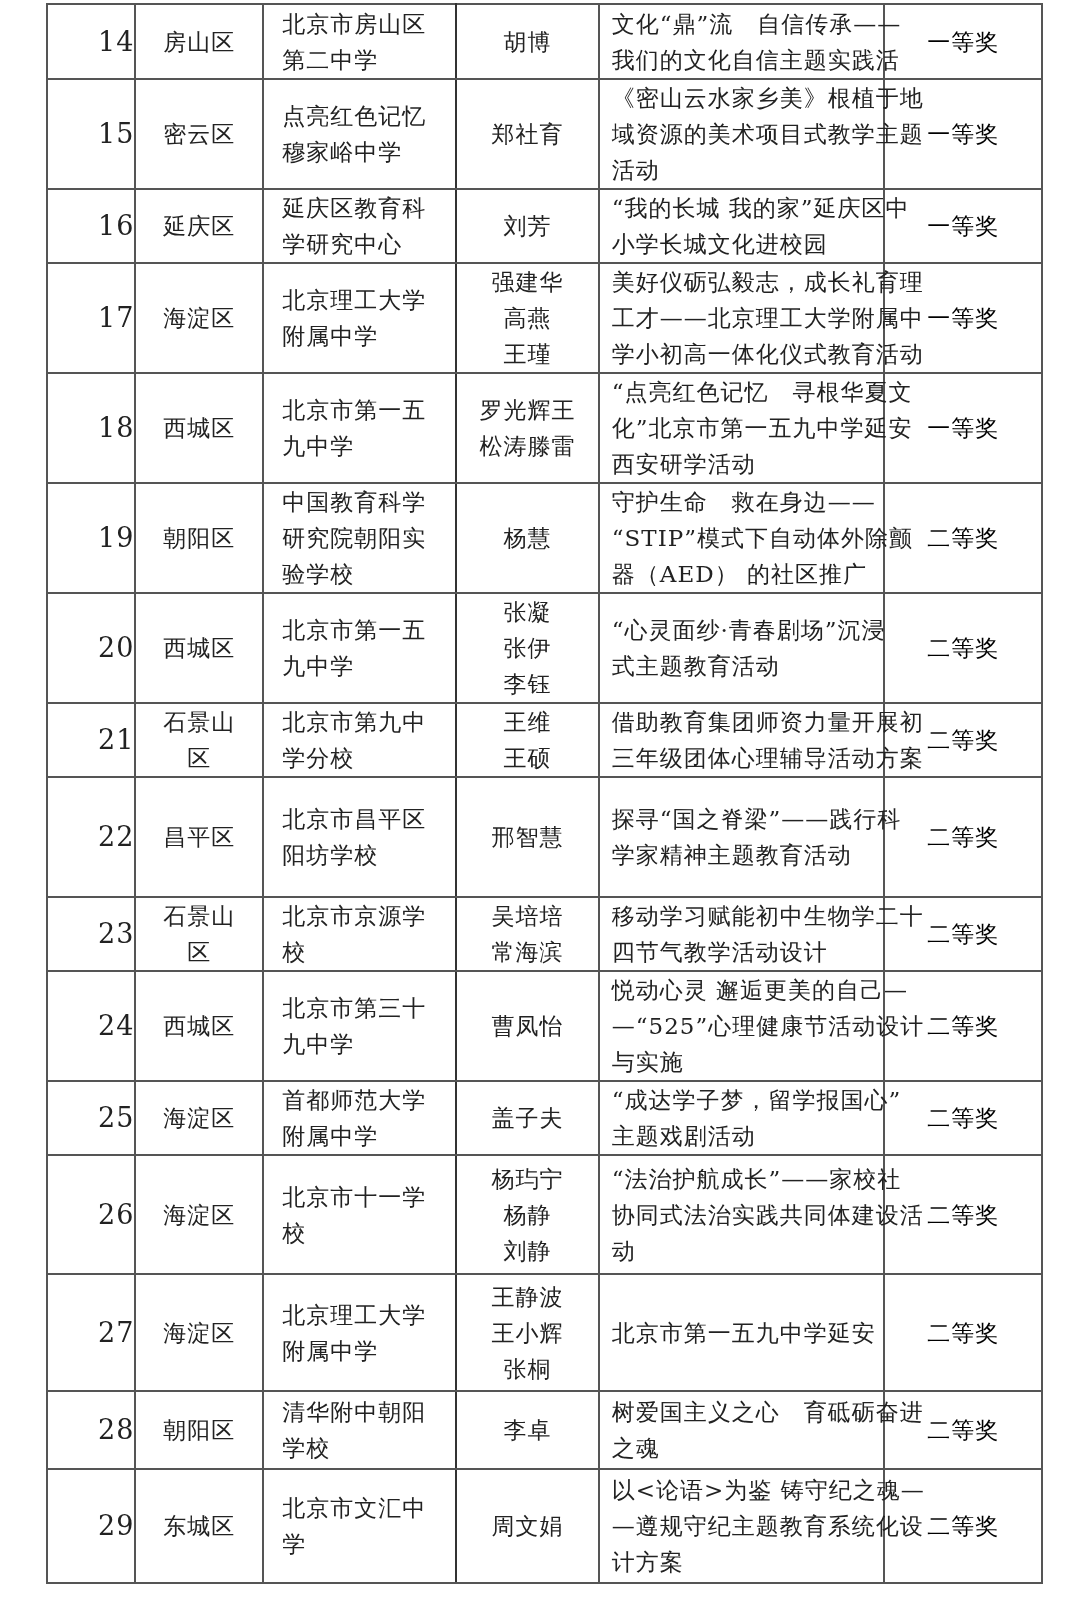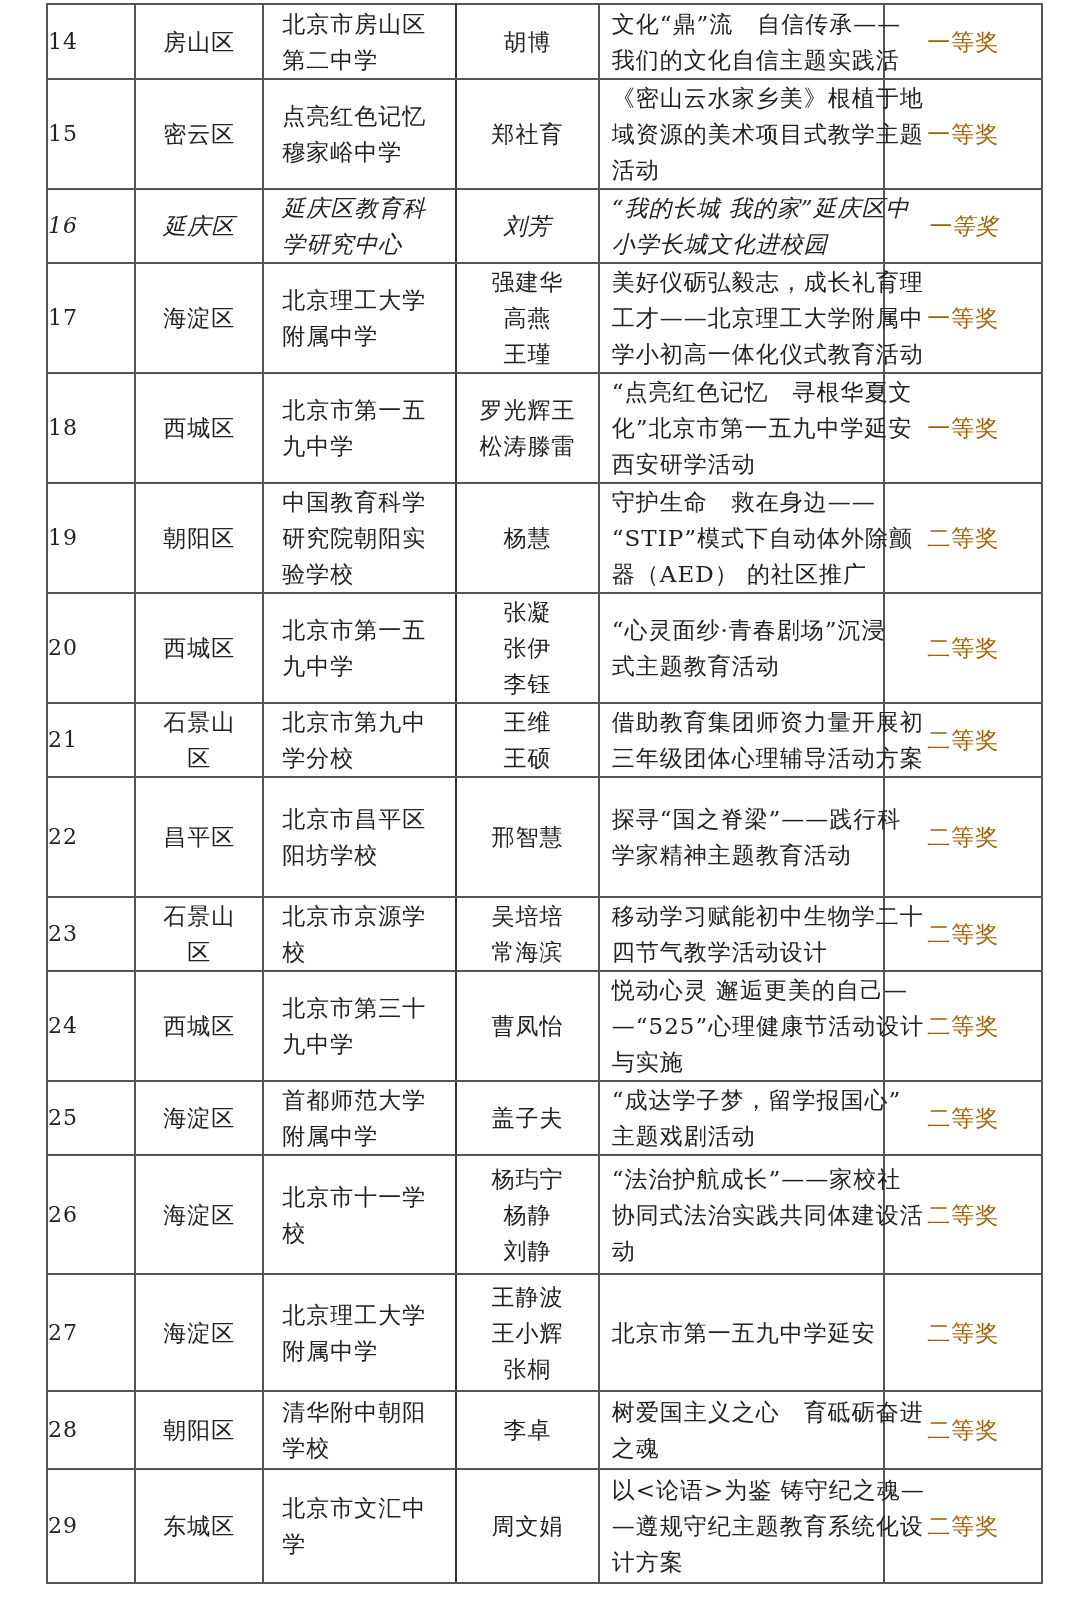--- a/index.html
+++ b/index.html
@@ -24,26 +24,26 @@
       table-layout: fixed;
     }
     .award-table td {
       border: 2px solid #555555;
       padding: 0;
       vertical-align: middle;
       font-size: 23px;
       line-height: 36px;
       letter-spacing: 1px;
     }
-    .award-table td.col-no { width: 81px; text-align: left; font-size: 22px; }
+    .award-table td.col-no { width: 81px; text-align: right; font-size: 27px; }
     .award-table td.col-district { width: 118px; text-align: center; }
     .award-table td.col-school { width: 181px; text-align: left; padding-left: 18px; padding-right: 6px; box-sizing: border-box; }
     .award-table td.col-names { width: 132px; text-align: center; }
     .award-table td.col-title { width: 268px; text-align: left; padding-left: 12px; padding-right: 10px; box-sizing: border-box; text-align: justify; }
-    .award-table td.col-award { width: 146px; text-align: center; color: #a16207; }
+    .award-table td.col-award { width: 146px; text-align: center; color: #000000; }
     .award-table td .line { display: block; white-space: nowrap; }
     .award-table td.col-title .line { white-space: nowrap; }
     .award-table td.col-school { border-left-color: #333333; border-right-color: #333333; }
   </style>
 </head>
 <body>
 
 <table class="award-table">
   <tbody id="table-body">
       <tr style="height: 75px;">
@@ -76,21 +76,21 @@
         <td class="col-names">
           <span class="line">郑社育</span>
         </td>
         <td class="col-title">
           <span class="line">《密山云水家乡美》根植于地</span>
           <span class="line">域资源的美术项目式教学主题</span>
           <span class="line">活动</span>
         </td>
         <td class="col-award"><span>一等奖</span></td>
       </tr>
-      <tr style="height: 73px; font-style: italic;">
+      <tr style="height: 73px;">
         <td class="col-no"><span>16</span></td>
         <td class="col-district">
           <span class="line">延庆区</span>
         </td>
         <td class="col-school">
           <span class="line">延庆区教育科</span>
           <span class="line">学研究中心</span>
         </td>
         <td class="col-names">
           <span class="line">刘芳</span>

